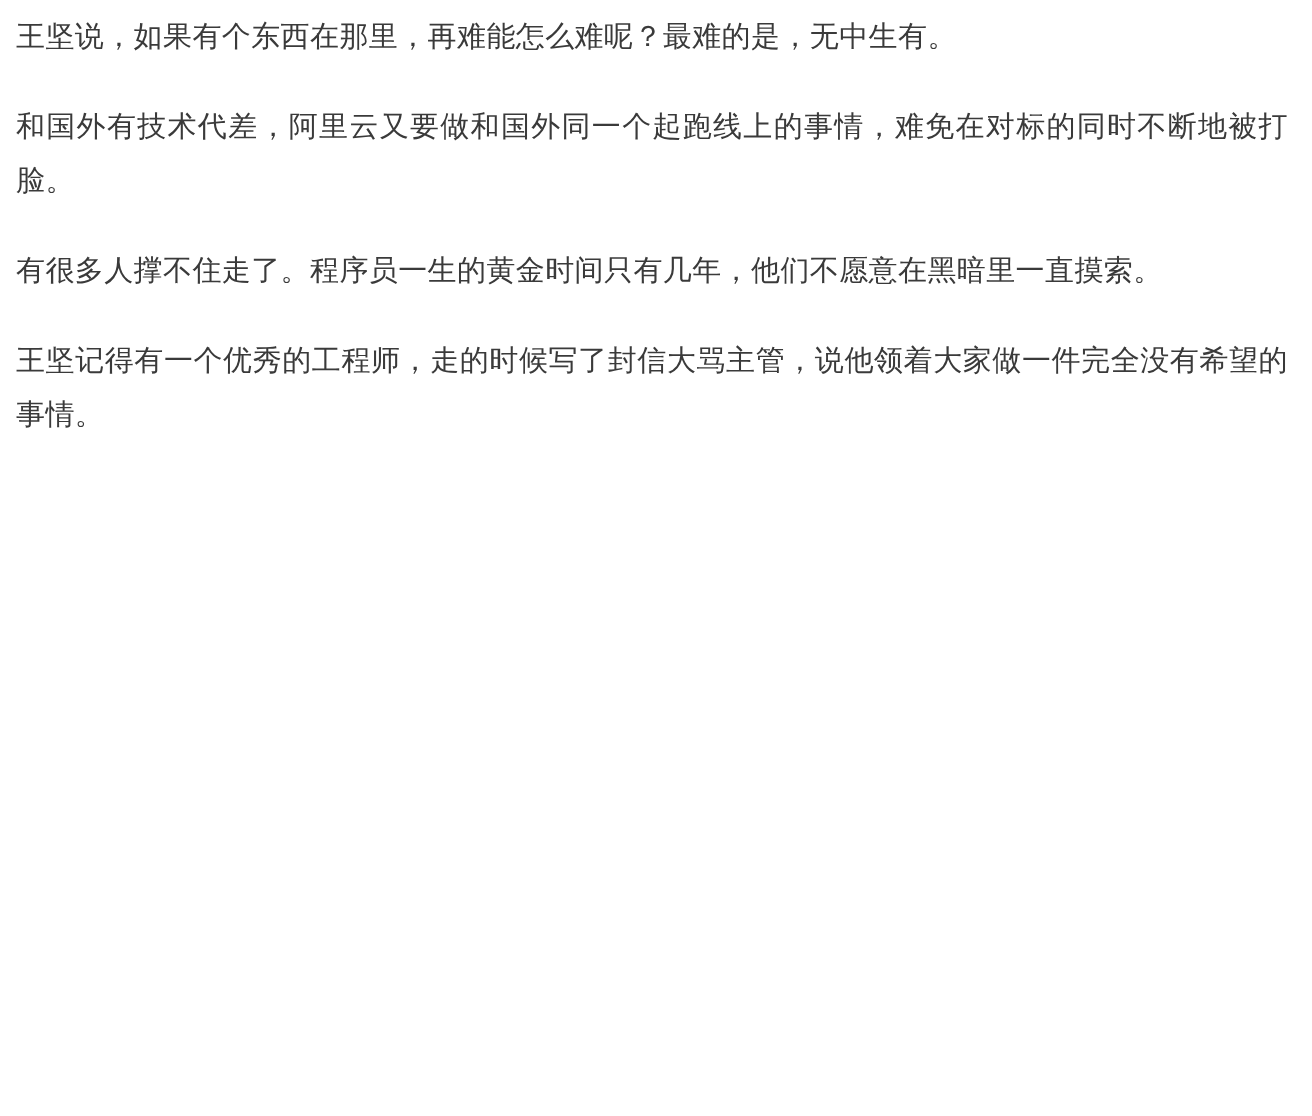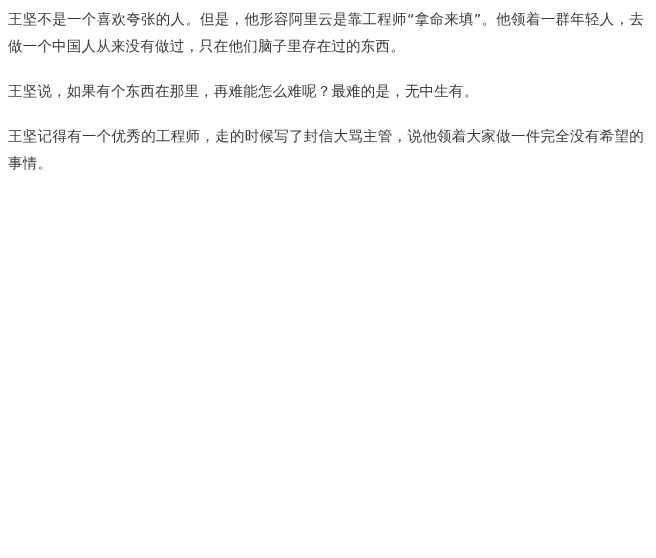--- a/index.html
+++ b/index.html
@@ -28,16 +28,17 @@
     word-break: break-all;
   }
   .para:last-child {
     margin-bottom: 0;
   }
 </style>
 </head>
 <body>
 
 <div id="article">
-  <p class="para">王坚不是一个喜欢夸张的人。但是，他形容阿里云是靠工程师“拿命来填”。他领着一群年轻人，去做一个中国人从来没有做过，只在他们脑子里存在过的东西。</p>
   <p class="para">王坚说，如果有个东西在那里，再难能怎么难呢？最难的是，无中生有。</p>
+  <p class="para">和国外有技术代差，阿里云又要做和国外同一个起跑线上的事情，难免在对标的同时不断地被打脸。</p>
+  <p class="para">有很多人撑不住走了。程序员一生的黄金时间只有几年，他们不愿意在黑暗里一直摸索。</p>
   <p class="para">王坚记得有一个优秀的工程师，走的时候写了封信大骂主管，说他领着大家做一件完全没有希望的事情。</p>
 </div>
 
 </body></html>

